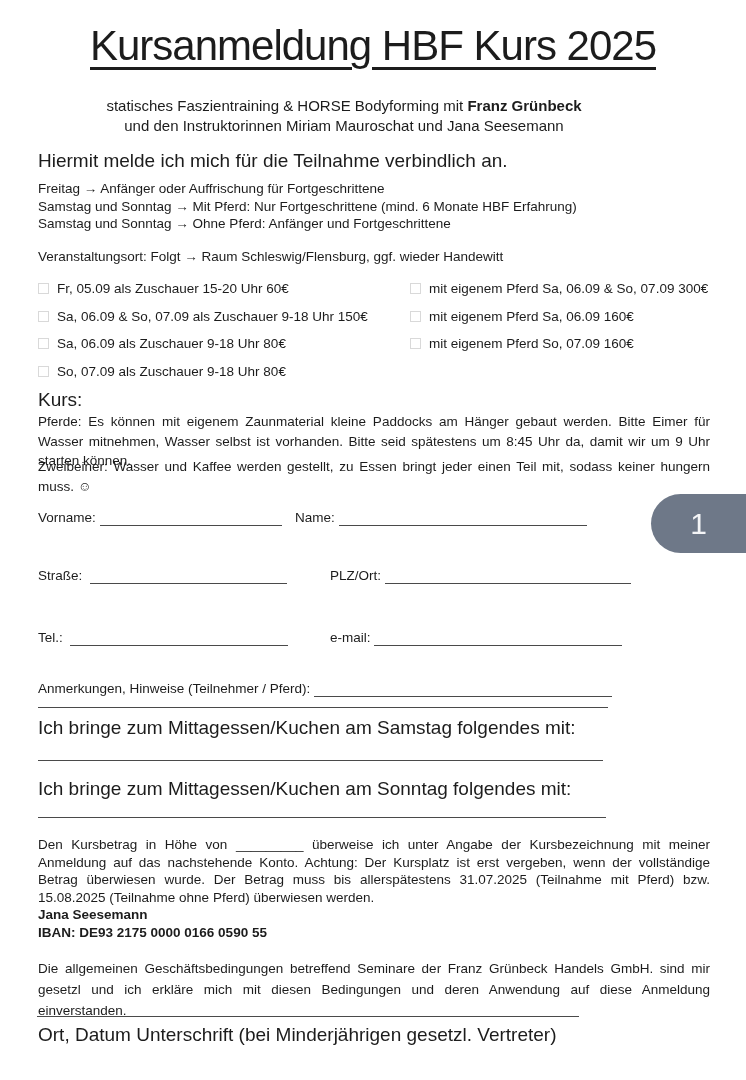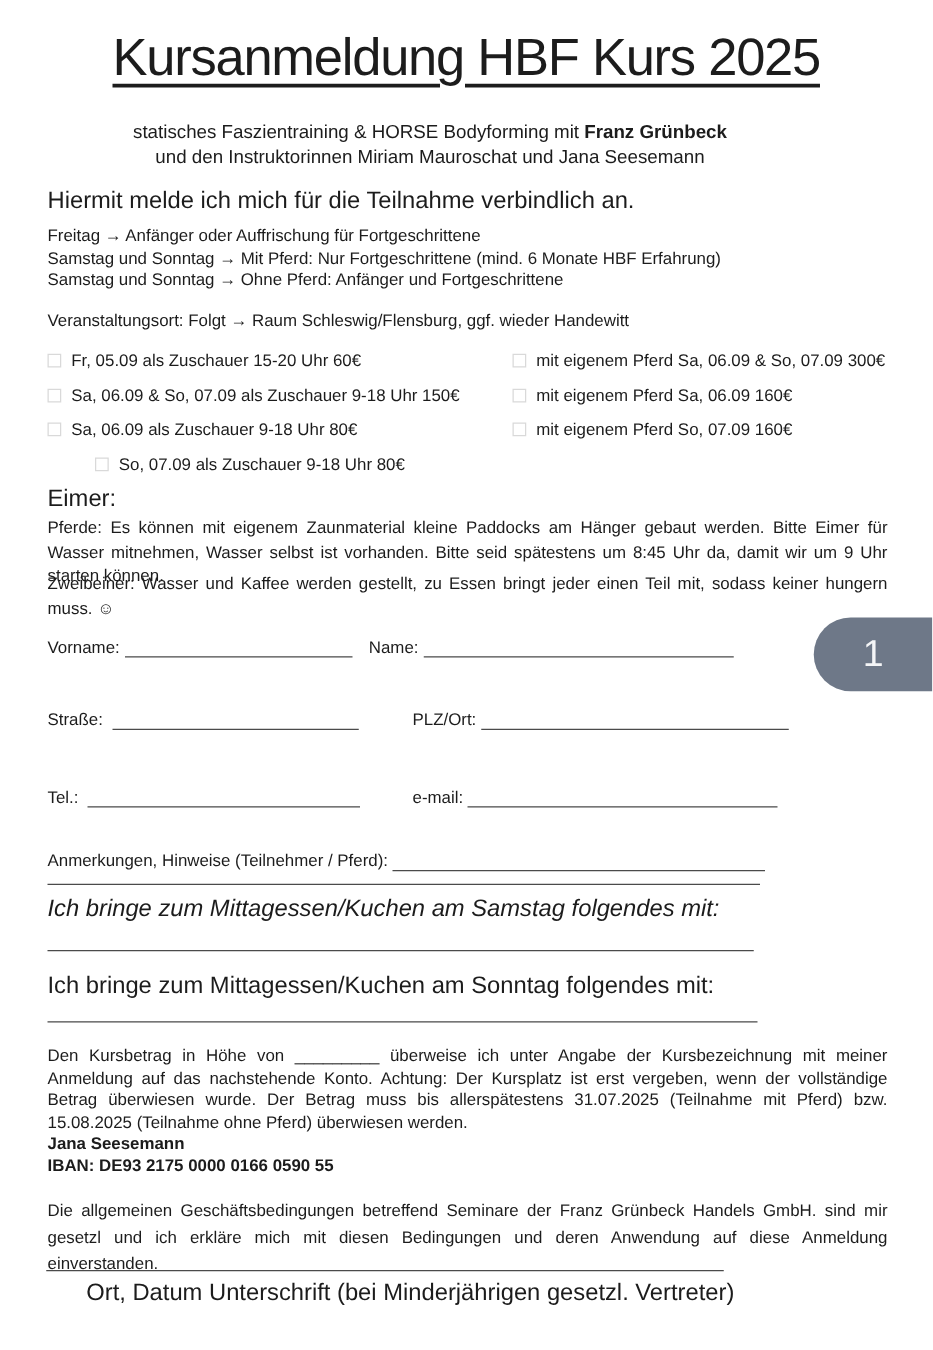--- a/index.html
+++ b/index.html
@@ -81,27 +81,27 @@
 
   <div class="abs sched-line" style="top:181px;">Freitag → Anfänger oder Auffrischung für Fortgeschrittene</div>
   <div class="abs sched-line" style="top:198.5px;">Samstag und Sonntag → Mit Pferd: Nur Fortgeschrittene (mind. 6 Monate HBF Erfahrung)</div>
   <div class="abs sched-line" style="top:216px;">Samstag und Sonntag → Ohne Pferd: Anfänger und Fortgeschrittene</div>
 
   <div class="abs sched-line" style="top:249px;">Veranstaltungsort: Folgt → Raum Schleswig/Flensburg, ggf. wieder Handewitt</div>
 
   <div class="abs opt" style="top:281px; left:38px;"><span class="cb"></span><span>Fr, 05.09 als Zuschauer 15-20 Uhr 60€</span></div>
   <div class="abs opt" style="top:308.5px; left:38px;"><span class="cb"></span><span>Sa, 06.09 &amp; So, 07.09 als Zuschauer 9-18 Uhr 150€</span></div>
   <div class="abs opt" style="top:336px; left:38px;"><span class="cb"></span><span>Sa, 06.09 als Zuschauer 9-18 Uhr 80€</span></div>
-  <div class="abs opt" style="top:363.5px; left:38px;margin-left:38px;"><span class="cb"></span><span>So, 07.09 als Zuschauer 9-18 Uhr 80€</span></div>
+  <div class="abs opt" style="top:363.5px; left:38px;"><span class="cb"></span><span>So, 07.09 als Zuschauer 9-18 Uhr 80€</span></div>
 
   <div class="abs opt" style="top:281px; left:410px;"><span class="cb"></span><span>mit eigenem Pferd Sa, 06.09 &amp; So, 07.09 300€</span></div>
   <div class="abs opt" style="top:308.5px; left:410px;"><span class="cb"></span><span>mit eigenem Pferd Sa, 06.09 160€</span></div>
   <div class="abs opt" style="top:336px; left:410px;"><span class="cb"></span><span>mit eigenem Pferd So, 07.09 160€</span></div>
 
-  <div class="abs body-text" style="top:389px; left:38px;">Eimer:</div>
+  <div class="abs body-text" style="top:389px; left:38px;">Kurs:</div>
   <div class="abs para" style="top:412px;">Pferde: Es können mit eigenem Zaunmaterial kleine Paddocks am Hänger gebaut werden. Bitte Eimer für Wasser mitnehmen, Wasser selbst ist vorhanden. Bitte seid spätestens um 8:45 Uhr da, damit wir um 9 Uhr starten können.</div>
   <div class="abs para" style="top:457px;">Zweibeiner: Wasser und Kaffee werden gestellt, zu Essen bringt jeder einen Teil mit, sodass keiner hungern muss. ☺</div>
 
   <div class="abs page-badge" style="background: rgb(110, 120, 136); color: rgb(244, 245, 247);">
       <span>1</span>
     </div>
 
   <div class="abs frow" style="top:510px; left:38px;">
     <span class="grp" style="width:257px;"><span>Vorname:</span> <span class="line" style="width:182px;"></span></span><span class="grp"><span>Name:</span> <span class="line" style="width:248px;"></span></span>
   </div>
@@ -113,30 +113,30 @@
   <div class="abs frow" style="top:681px; left:38px;">
     <span>Anmerkungen, Hinweise (Teilnehmer / Pferd):</span> <span class="line" style="width:298px;"></span>
   </div>
 
   <div class="abs frow" style="top:630px; left:38px;">
     <span class="grp" style="width:292px;"><span>Tel.:</span>&nbsp;&nbsp;<span class="line" style="width:218px;"></span></span><span class="grp"><span>e-mail:</span> <span class="line" style="width:248px;"></span></span>
   </div>
 
   <div class="abs rule" style="top:707px; left:38px; width:570px;"></div>
 
-  <div class="abs body-text" style="top:717px; left:38px;font-style:italic;">Ich bringe zum Mittagessen/Kuchen am Samstag folgendes mit:</div>
+  <div class="abs body-text" style="top:717px; left:38px;">Ich bringe zum Mittagessen/Kuchen am Samstag folgendes mit:</div>
   <div class="abs rule" style="top:760px; left:38px; width:565px;"></div>
 
   <div class="abs body-text" style="top:778px; left:38px;">Ich bringe zum Mittagessen/Kuchen am Sonntag folgendes mit:</div>
   <div class="abs rule" style="top:817px; left:38px; width:568px;"></div>
 
   <div class="abs pay-block" style="top:836px;">
     <p class="pay-para"><span>Den Kursbetrag in Höhe von </span><span>_________</span><span> überweise ich unter Angabe der Kursbezeichnung mit meiner Anmeldung auf das nachstehende Konto. </span><span class="u">Achtung:</span><span> Der Kursplatz ist erst vergeben, wenn der vollständige Betrag überwiesen wurde. Der Betrag muss bis allerspätestens 31.07.2025 (Teilnahme mit Pferd) bzw. 15.08.2025 (Teilnahme ohne Pferd) überwiesen werden.</span></p>
     <div class="bold">Jana Seesemann</div>
     <div class="bold">IBAN: DE93 2175 0000 0166 0590 55</div>
   </div>
 
   <div class="abs para terms" style="top:958px;">Die allgemeinen Geschäftsbedingungen betreffend Seminare der Franz Grünbeck Handels GmbH. sind mir gesetzl und ich erkläre mich mit diesen Bedingungen und deren Anwendung auf diese Anmeldung einverstanden.</div>
 
   <div class="abs rule" style="top:1016px; left:37px; width:542px;"></div>
-  <div class="abs body-text" style="top:1024px; left:38px;margin-left:31px;">Ort, Datum Unterschrift (bei Minderjährigen gesetzl. Vertreter)</div>
+  <div class="abs body-text" style="top:1024px; left:38px;">Ort, Datum Unterschrift (bei Minderjährigen gesetzl. Vertreter)</div>
 
 </div>
 
 </body></html>

